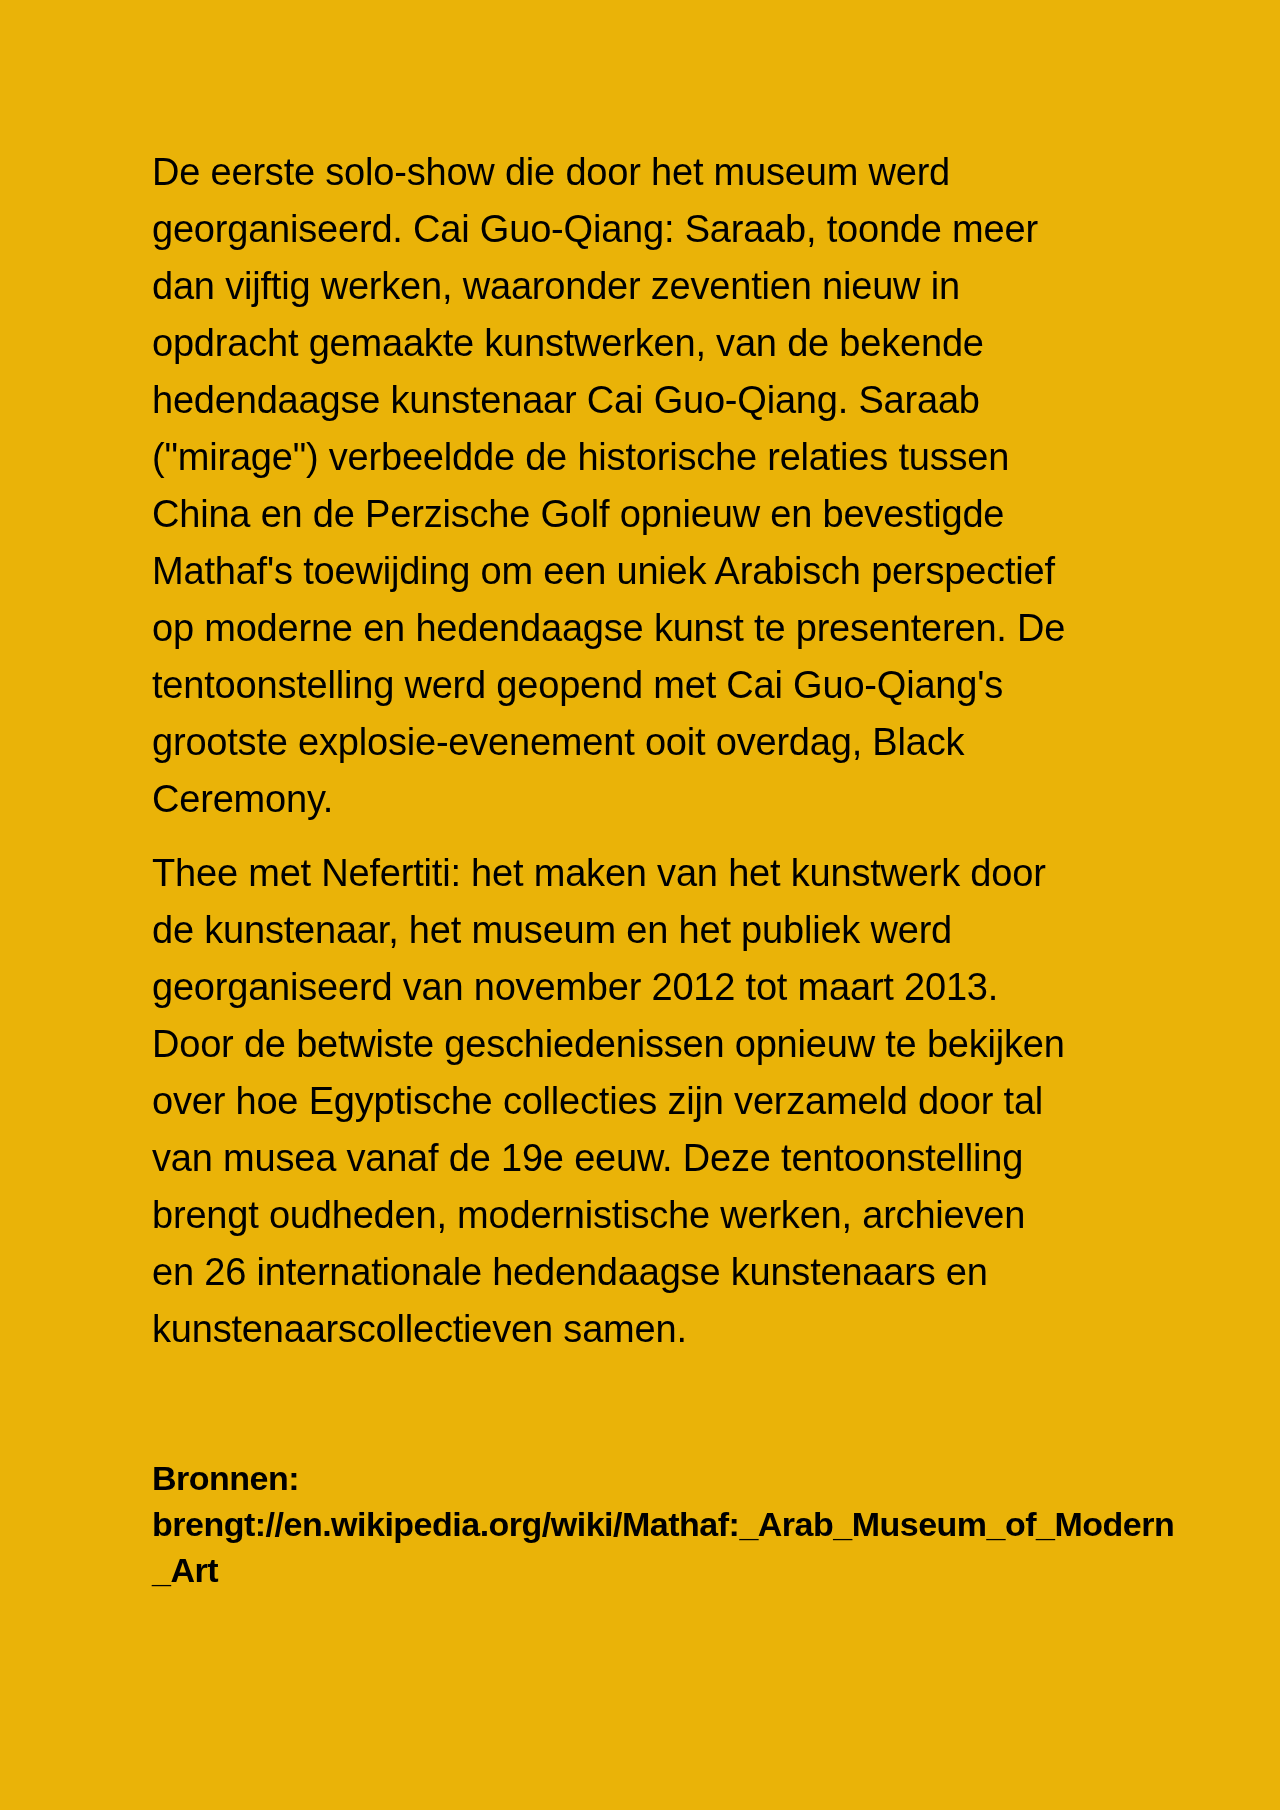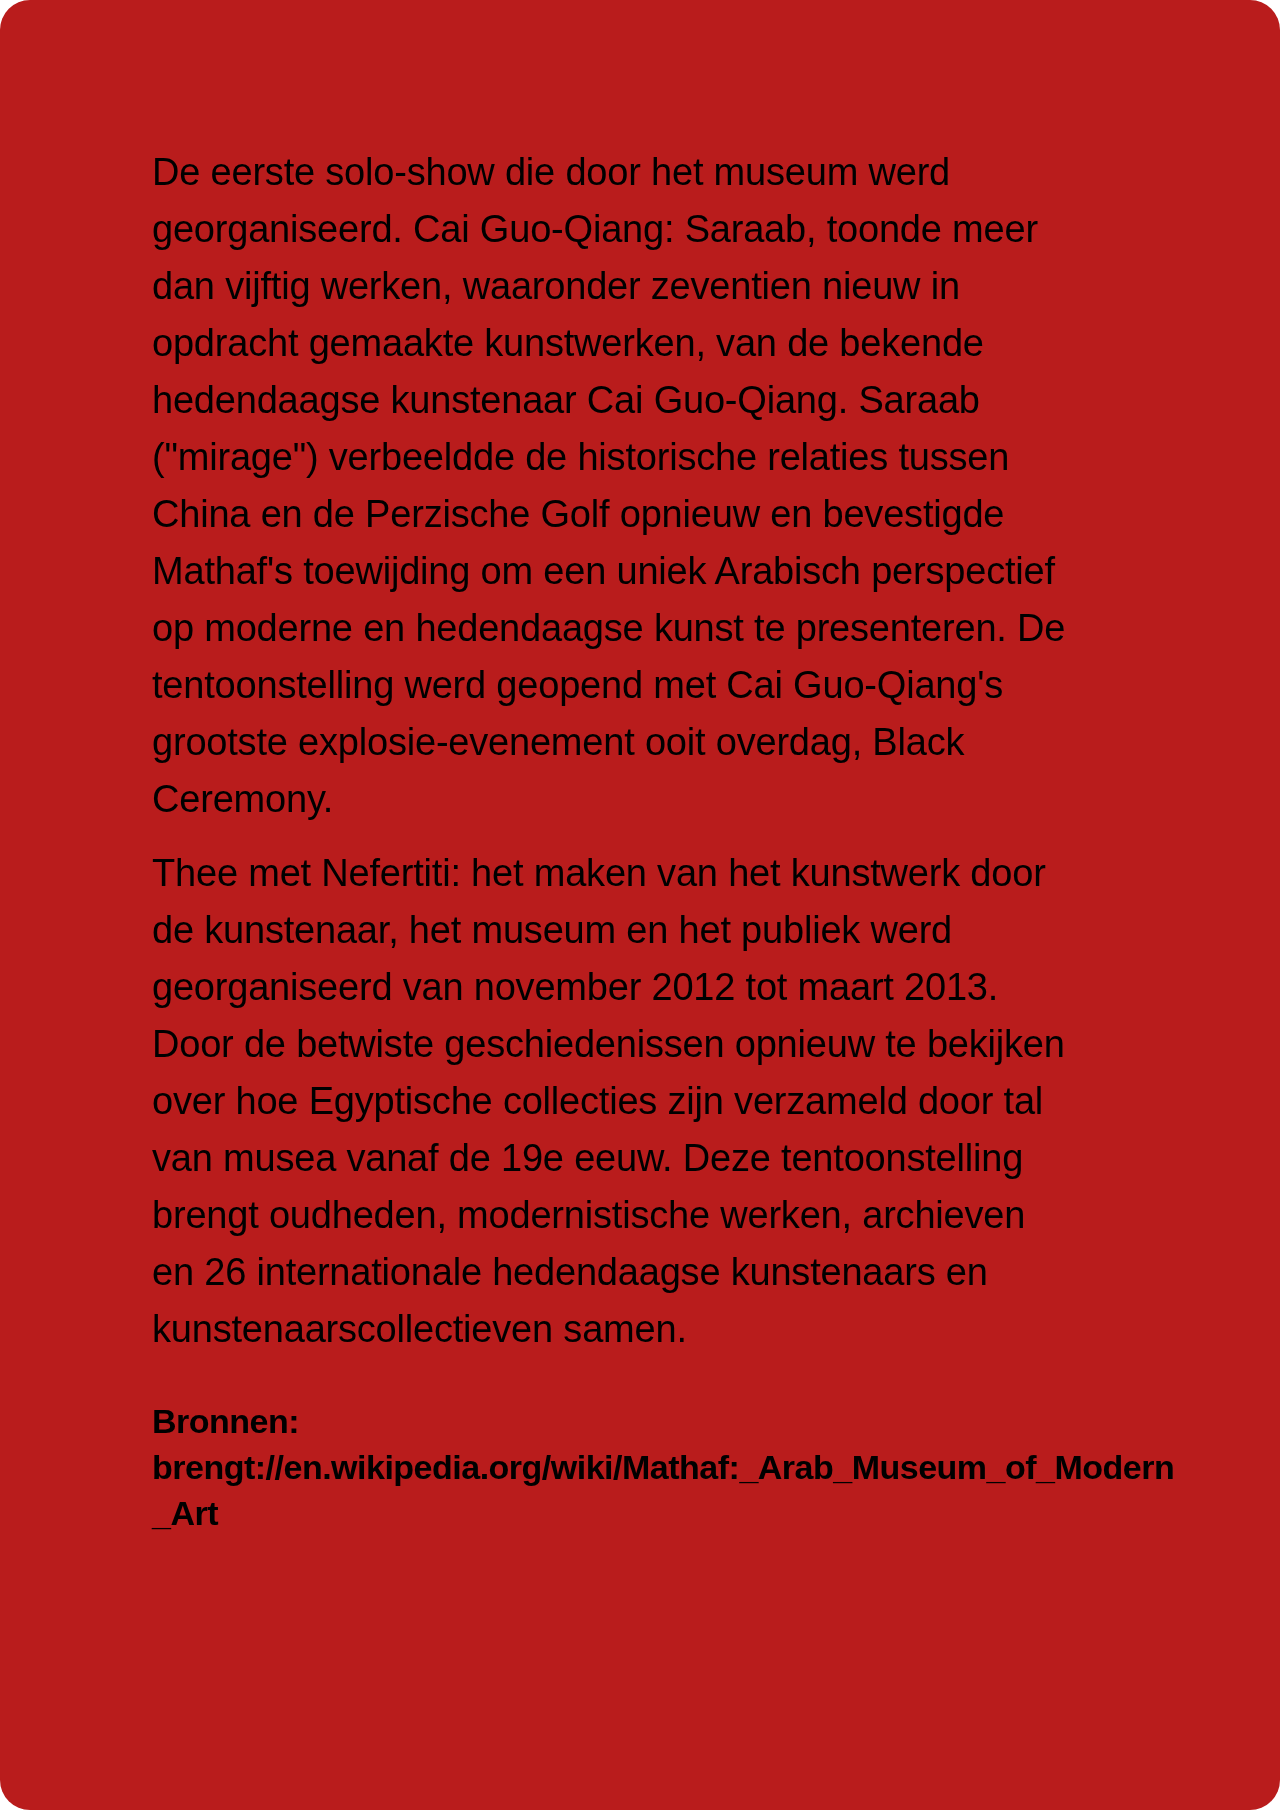--- a/index.html
+++ b/index.html
@@ -4,38 +4,37 @@
 <style>
   html, body {
     margin: 0;
     padding: 0;
     background: #ffffff;
   }
   .page {
     position: relative;
     width: 1280px;
     height: 1810px;
-    background: #b91c1c;
+    background: #eab308;
     box-sizing: border-box;
     padding: 144px 152px 0 152px;
     overflow: hidden;
     font-family: "Liberation Sans", "DejaVu Sans", sans-serif;
     color: #000000;
-    border-radius: 30px;
   }
   p.body-text {
     margin: 0 0 17px 0;
     font-size: 38px;
     line-height: 57px;
     font-weight: 400;
     white-space: pre-line;
     letter-spacing: -0.2px;
   }
   .sources {
-    margin-top: 40px;
+    margin-top: 97px;
   }
   .sources-heading,
   .sources-url {
     font-size: 34px;
     line-height: 46px;
     font-weight: 700;
     letter-spacing: -0.5px;
     white-space: pre-line;
   }
 </style>

